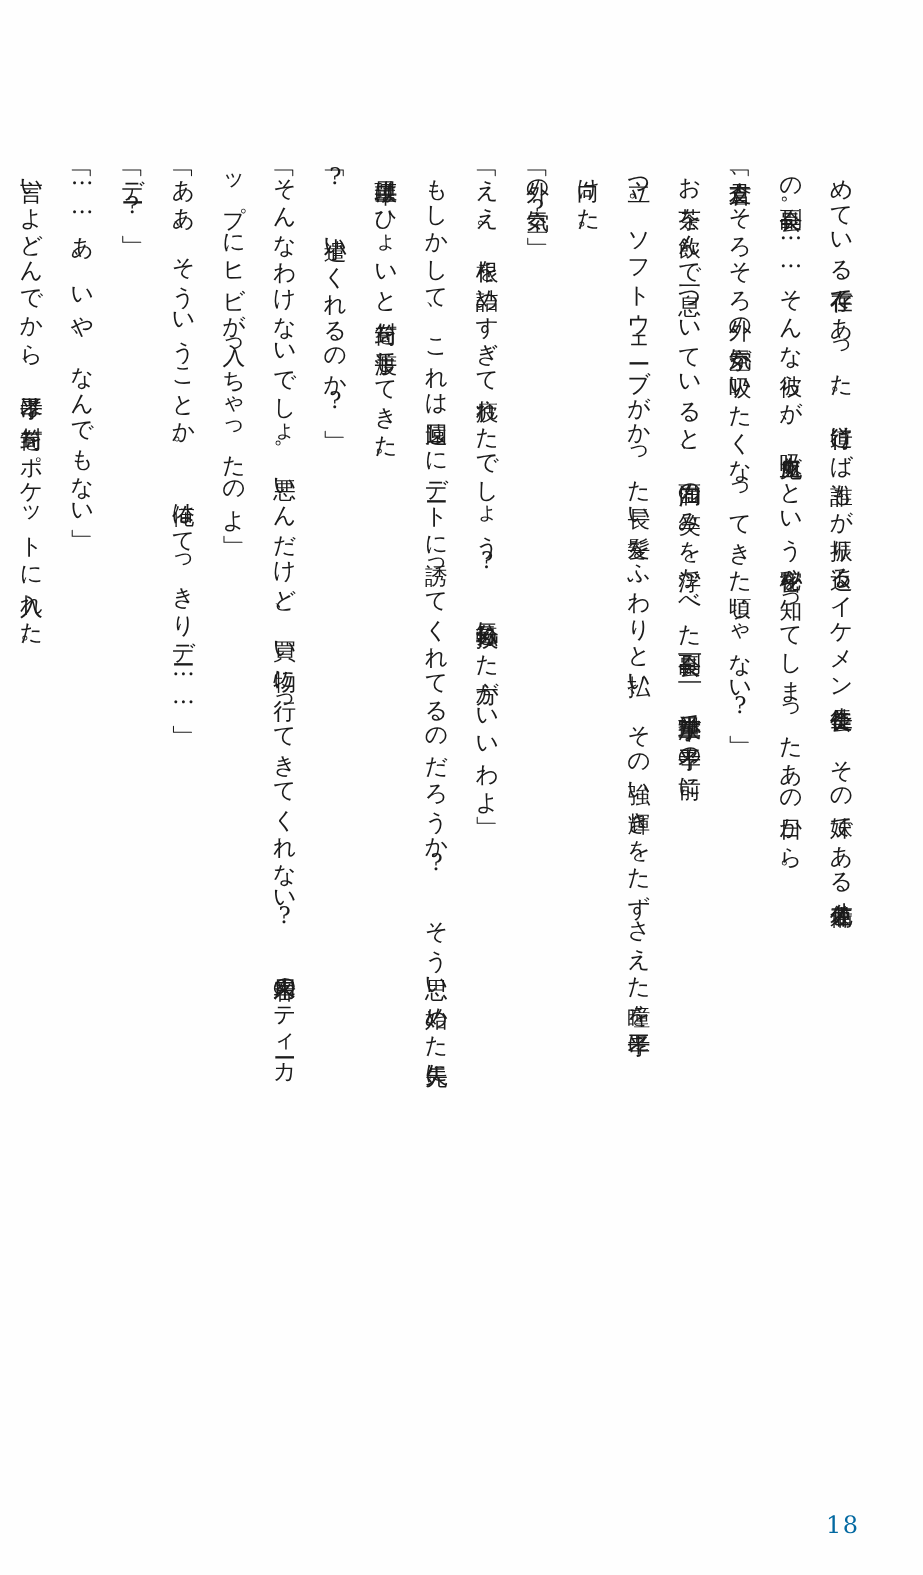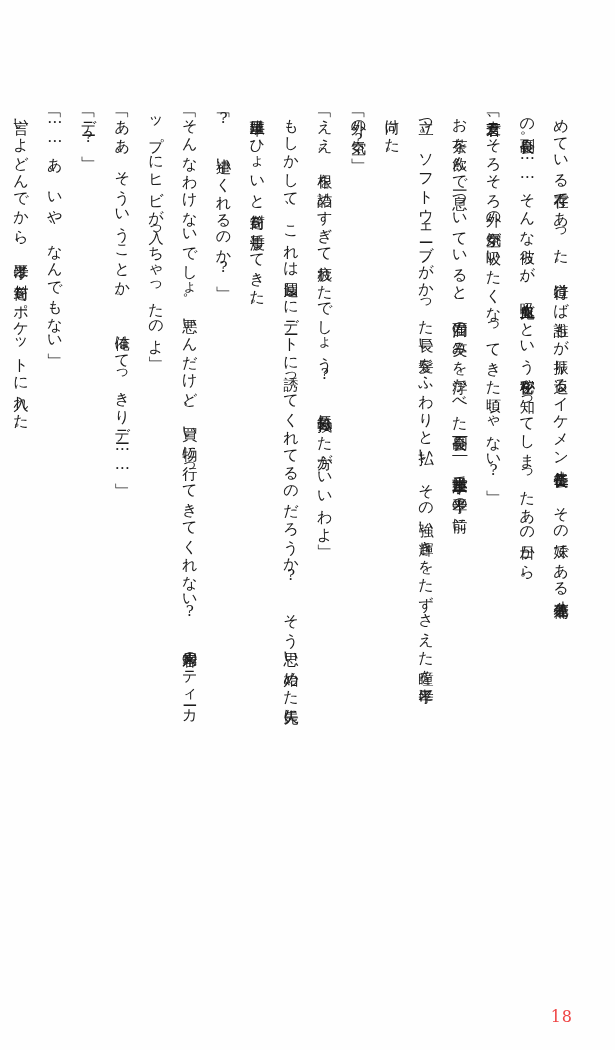--- a/index.html
+++ b/index.html
@@ -48,21 +48,21 @@
 
   .indent-1 {
     padding-top: 16px;
   }
 
   .page-number {
     position: absolute;
     right: 42px;
     bottom: 24px;
     font-size: 16px;
-    color: #ef4444;
+    color: #0369a1;
     font-family: "DejaVu Serif", "Liberation Serif", serif;
     letter-spacing: 1px;
   }
 </style>
 </head>
 <body>
 
 <div class="page">
 
   <div class="text-block" id="body-text">

